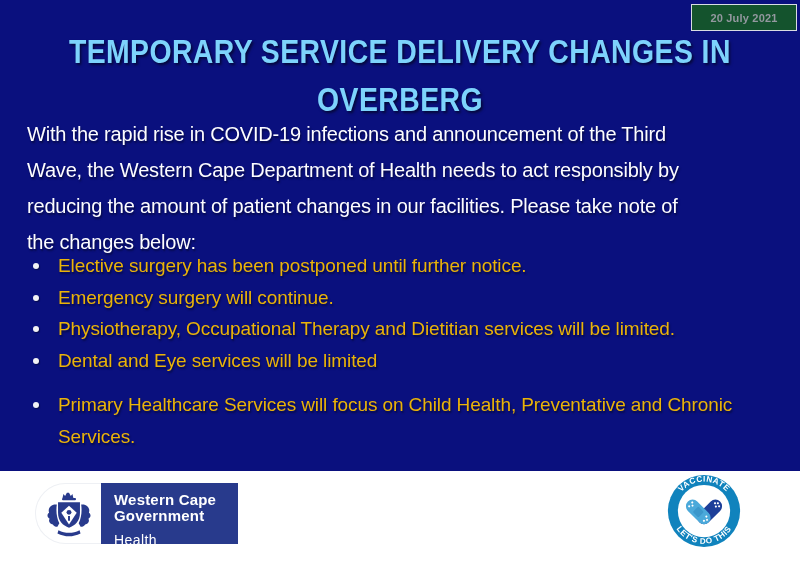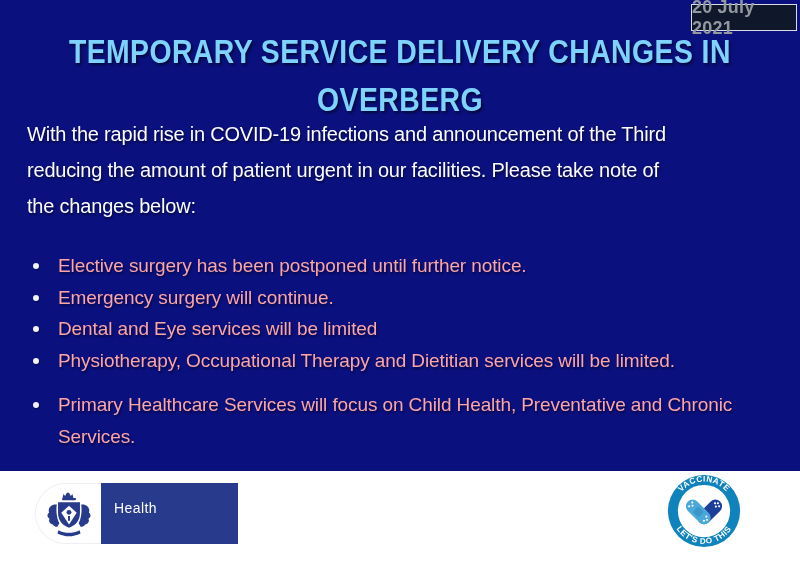--- a/index.html
+++ b/index.html
@@ -5,44 +5,44 @@
   html,body{margin:0;padding:0;background:#e8e8e8;}
   .poster{
     position:relative;width:800px;height:564px;overflow:hidden;
     background:#0a107e;
     font-family:"Liberation Sans",sans-serif;
     -webkit-font-smoothing:antialiased;
   }
   
   .date-badge{
     position:absolute;top:4px;right:3px;width:104px;height:25px;
-    background:#0f172a;border:1px solid #d9dce2;
+    background:#14532d;border:1px solid #d9dce2;
     display:flex;align-items:center;justify-content:center;
-    color:#93989f;font-size:18px;font-weight:bold;letter-spacing:.2px;
+    color:#93989f;font-size:11px;font-weight:bold;letter-spacing:.2px;
   }
   
   .title{
     position:absolute;top:28px;left:0;width:100%;margin:0;
     text-align:center;color:#7dd3fc;font-weight:bold;
     font-size:33px;line-height:48px;letter-spacing:.5px;
     text-shadow:2px 2px 3px rgba(0,0,0,.55);
   }
   .title .tl{display:inline-block;transform:scaleX(.86);white-space:nowrap;}
   .title .tl+.tl{display:block;transform:scaleX(.86);}
   
   .intro{
     position:absolute;top:116px;left:27px;width:770px;
     color:#fdfdff;font-size:20px;line-height:36px;letter-spacing:-.2px;
     text-shadow:1px 2px 2px rgba(0,0,0,.45);
   }
   .intro .intro-line{display:block;white-space:nowrap;}
   
   .bullets{
     position:absolute;top:250px;left:27px;width:742px;margin:0;padding:0;
-    list-style:none;color:#fca5a5;font-size:19px;line-height:31.5px;
+    list-style:none;color:#eab308;font-size:19px;line-height:31.5px;
     letter-spacing:-.1px;text-shadow:1px 2px 2px rgba(0,0,0,.45);
   }
   .bullets li{position:relative;padding-left:31px;white-space:nowrap;}
   .bullets li.wrap{white-space:normal;margin-top:13px;}
   .bullets li::before{
     content:"";position:absolute;left:6px;top:13px;width:6px;height:6px;
     border-radius:50%;background:#f2f2f6;box-shadow:1px 1px 1px rgba(0,0,0,.4);
   }
   
   .footer{position:absolute;left:0;bottom:0;width:800px;height:93px;background:#ffffff;}
@@ -71,29 +71,30 @@
 
   <div class="date-badge">20 July 2021</div>
 
   <h1 class="title">
     <span class="tl">TEMPORARY SERVICE DELIVERY CHANGES IN</span>
     <span class="tl">OVERBERG</span>
   </h1>
 
   <div class="intro">
     <span class="intro-line">With the rapid rise in COVID-19 infections and announcement of the Third</span>
-    <span class="intro-line">reducing the amount of patient urgent in our facilities. Please take note of</span>
+    <span class="intro-line">Wave, the Western Cape Department of Health needs to act  responsibly by</span>
+    <span class="intro-line">reducing the amount of patient changes in our facilities. Please take note of</span>
     <span class="intro-line">the changes below:</span>
   </div>
 
   <ul class="bullets">
     <li>Elective surgery has been postponed until further notice.</li>
     <li>Emergency surgery will continue.</li>
+    <li>Physiotherapy, Occupational Therapy and Dietitian services will be limited.</li>
     <li>Dental and Eye services will be limited</li>
-    <li>Physiotherapy, Occupational Therapy and Dietitian services will be limited.</li>
     <li class="wrap">Primary Healthcare Services will focus on Child Health, Preventative and Chronic  Services.</li>
   </ul>
 
   <div class="footer">
 
     <div class="wcg-logo">
       <div class="logo-emblem">
         <svg viewBox="0 0 64 60" width="52" height="49" aria-hidden="true">
           <g fill="#283a8c">
 
@@ -108,20 +109,24 @@
 
             <path d="M19 50.5 c8.6 4.4 17.4 4.4 26 0 l1.2 4.2 c-9.5 4.6 -19 4.6 -28.4 0 z"></path>
           </g>
 
           <path d="M32 20.5 l9.5 8.5 -9.5 14.5 -9.5 -14.5 z" fill="#ffffff"></path>
           <circle cx="32" cy="28.6" r="3" fill="#283a8c"></circle>
           <path d="M30.8 33 h2.4 v6 h-2.4 z" fill="#283a8c"></path>
         </svg>
       </div>
       <div class="logo-panel">
+        <div class="org">
+          <span>Western Cape</span>
+          <span>Government</span>
+        </div>
         <div class="dept">Health</div>
       </div>
     </div>
 
     <div class="vaccinate-badge">
       <svg viewBox="0 0 80 80" aria-hidden="true">
         <defs>
           <path id="arcTop" d="M 9 40 A 31 31 0 0 1 71 40"></path>
           <path id="arcBot" d="M 5.5 40 A 34.5 34.5 0 0 0 74.5 40"></path>
         </defs>

